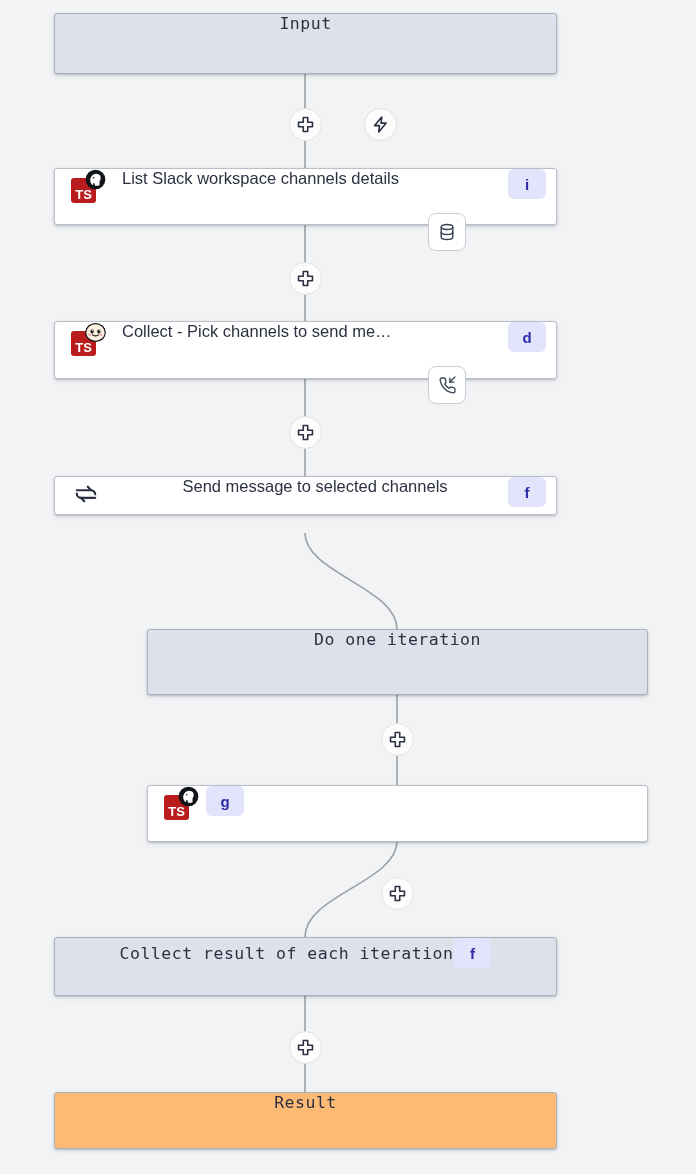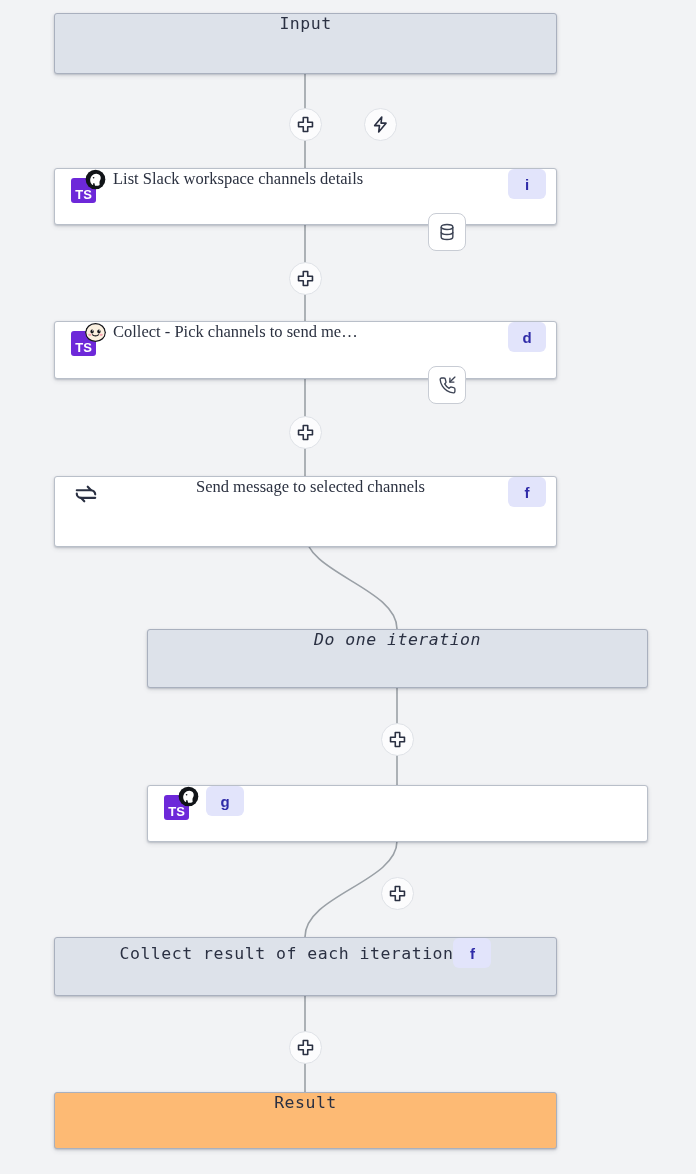--- a/index.html
+++ b/index.html
@@ -57,26 +57,27 @@
     justify-content: flex-start;
     padding: 0 10px 0 14px;
   }
   .node-label-mono {
     font-family: "DejaVu Sans Mono", "Liberation Mono", monospace;
     font-size: 16.5px;
     letter-spacing: .5px;
     color: #2a3042;
   }
   .node-label {
-    font-family: Liberation Serif, serif;
+    font-family: Liberation Sans, sans-serif;
     font-size: 16.5px;
     color: #2b3140;
     white-space: nowrap;
     overflow: hidden;
     text-overflow: ellipsis;
+    margin-left: 9px;
   }
 
   
   .inline-center {
     display: flex;
     align-items: center;
     justify-content: center;
     width: 100%;
   }
 
@@ -103,21 +104,21 @@
     height: 36px;
     flex: none;
     margin-right: 8px;
   }
   .ts-square {
     position: absolute;
     left: 2px;
     top: 9px;
     width: 25px;
     height: 25px;
-    background: #6d28d9;
+    background: #b91c1c;
     border-radius: 3px;
     color: #fff;
     font-family: "Liberation Sans", sans-serif;
     font-weight: bold;
     font-size: 13px;
     display: flex;
     align-items: flex-end;
     justify-content: center;
     line-height: 1;
     padding-bottom: 2px;
@@ -265,34 +266,34 @@
       <path d="M15.5 3.7v4.8h4.8" fill="none" stroke="#3c4354" stroke-width="1.6" stroke-linejoin="round" stroke-linecap="round"></path>
     </svg>
   </div>
 
   <div class="circbtn" style="left:289px; top:416px;">
     <svg width="19" height="19" viewBox="0 0 24 24">
       <path d="M9.2 3.2h5.6v6h6v5.6h-6v6H9.2v-6h-6V9.2h6z" fill="none" stroke="#2a3042" stroke-width="2" stroke-linejoin="round"></path>
     </svg>
   </div>
 
-  <div class="node script" style="left:54px; top:476px; width:503px; height:71px;">
+  <div class="node script" style="left:54px; top:476px; width:503px; height:39px;">
     <span class="loopicon">
       <svg width="26" height="26" viewBox="0 0 24 24">
         <path d="M3.5 8.5h13.2l-3.1-3.2" fill="none" stroke="#2a3042" stroke-width="2" stroke-linecap="round" stroke-linejoin="round"></path>
         <path d="M20.5 15.5H7.3l3.1 3.2" fill="none" stroke="#2a3042" stroke-width="2" stroke-linecap="round" stroke-linejoin="round"></path>
         <path d="M16.7 8.5a3.8 3.8 0 0 1 3.8 3.8" fill="none" stroke="#2a3042" stroke-width="2" stroke-linecap="round"></path>
         <path d="M7.3 15.5a3.8 3.8 0 0 1-3.8-3.8" fill="none" stroke="#2a3042" stroke-width="2" stroke-linecap="round"></path>
       </svg>
     </span>
     <span class="node-label" style="flex:1; text-align:center;">Send message to selected channels</span>
     <span class="idbadge">f</span>
   </div>
 
-  <div class="node virtual" style="left:147px; top:629px; width:501px; height:59px;font-style:italic;">
+  <div class="node virtual" style="left:147px; top:629px; width:501px; height:66px;">
     <span class="node-label-mono">Do one iteration</span>
   </div>
 
   <div class="circbtn" style="left:381px; top:723px;">
     <svg width="19" height="19" viewBox="0 0 24 24">
       <path d="M9.2 3.2h5.6v6h6v5.6h-6v6H9.2v-6h-6V9.2h6z" fill="none" stroke="#2a3042" stroke-width="2" stroke-linejoin="round"></path>
     </svg>
   </div>
 
   <div class="node script" style="left:147px; top:785px; width:501px; height:57px;">

